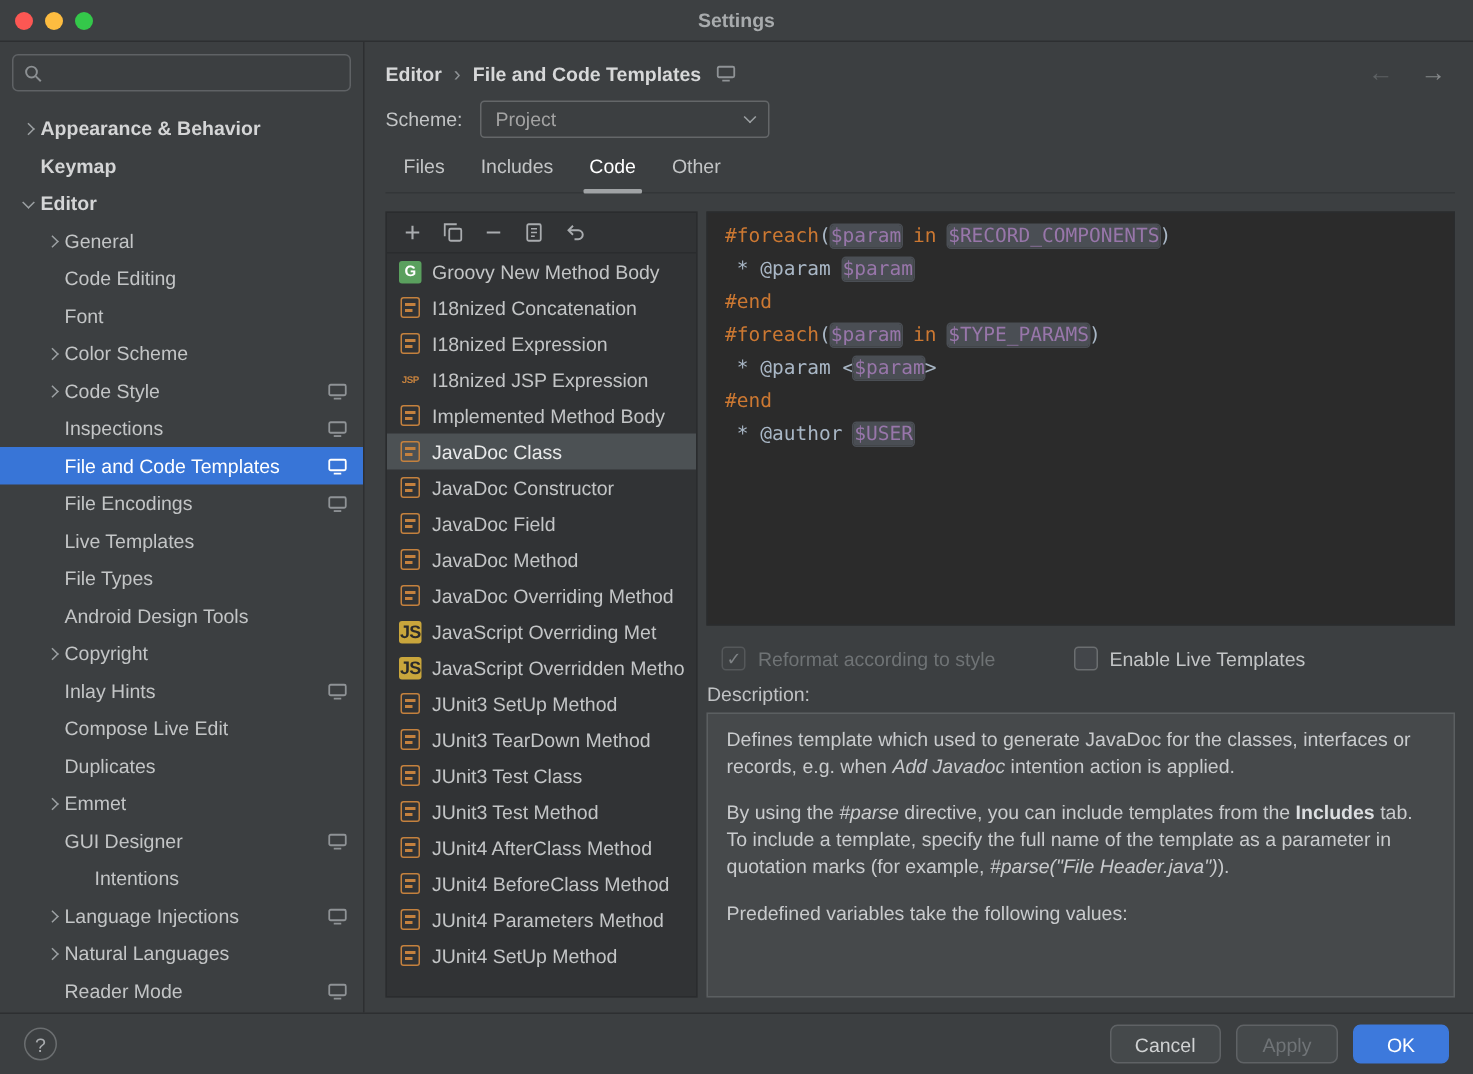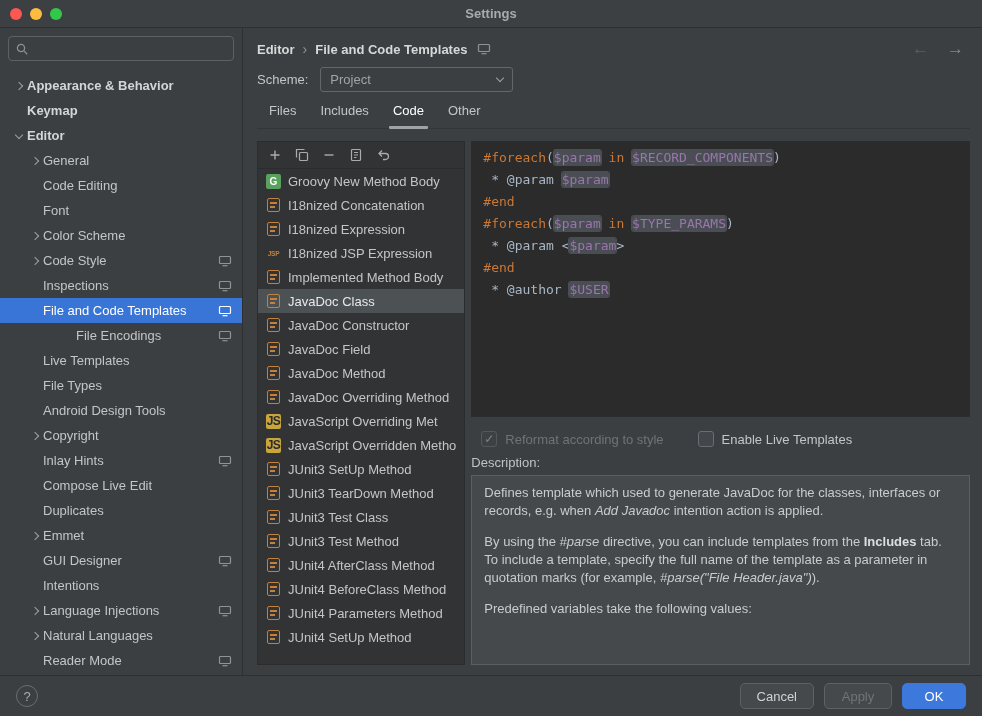--- a/index.html
+++ b/index.html
@@ -76,21 +76,21 @@
   .editor{flex:0 0 276px;background:#2B2B2B;border:1px solid #2A2C2E;font-family:"DejaVu Sans Mono",monospace;font-size:13px;line-height:22px;padding:5px 11px;overflow:hidden;cursor:text}
   .cline{height:22px;white-space:pre}
   .tk-d{color:#CC7832}
   .tk-p{color:#A9B7C6}
   .tk-t{color:#A9B7C6}
   .tk-v{color:#9876AA}
   .hl{background:#4A4E54;border-radius:2px;box-shadow:0 0 0 1px #4A4E54}
 
   .optrow{flex:0 0 34px;display:flex;align-items:center;padding:10px 4px 0 10px}
   .cb{display:flex;align-items:center;gap:8px;cursor:default}
-  .cb.second{margin-left:34px}
+  .cb.second{margin-left:52px}
   .cbbox{width:16px;height:16px;border-radius:3px;border:1px solid #6B6E70;background:#43464A;display:flex;align-items:center;justify-content:center;font-size:12px;color:#C9CBCD}
   .cbbox .mark{visibility:hidden;line-height:1}
   .cb.checked .mark{visibility:visible}
   .cb.disabled .cbbox{border-color:#55585A;background:#3E4143;color:#7F8386}
   .cb.disabled .cblabel{color:#6F7375}
   .cblabel{color:#C3C5C6}
 
   .desclabel{flex:0 0 24px;display:flex;align-items:flex-end;padding-bottom:5px;color:#C0C2C4}
   .descpanel{flex:1;background:#46494B;border:1px solid #5B5F61;padding:8px 12px;overflow:hidden;color:#C9CBCD;line-height:18px;min-height:0}
   .descpanel p{margin:0 0 13px}
@@ -192,21 +192,21 @@
           <div class="trow sel" style="padding-left: 26px;">
             <span class="chevslot"></span>
             <span class="tlabel">File and Code Templates</span>
             <span class="mon">
               <svg width="14" height="12" viewBox="0 0 14 12" fill="none">
                 <rect x="1.5" y="1.5" width="11" height="7" rx="1" stroke="currentColor" stroke-width="1.2"></rect>
                 <path d="M4.5 10.7h5" stroke="currentColor" stroke-width="1.2"></path>
               </svg>
             </span>
           </div>
-          <div class="trow" style="padding-left: 35px; gap: 24px;">
+          <div class="trow" style="padding-left: 26px;">
             <span class="chevslot"></span>
             <span class="tlabel">File Encodings</span>
             <span class="mon">
               <svg width="14" height="12" viewBox="0 0 14 12" fill="none">
                 <rect x="1.5" y="1.5" width="11" height="7" rx="1" stroke="currentColor" stroke-width="1.2"></rect>
                 <path d="M4.5 10.7h5" stroke="currentColor" stroke-width="1.2"></path>
               </svg>
             </span>
           </div>
           <div class="trow" style="padding-left: 26px;">
@@ -254,21 +254,21 @@
           <div class="trow" style="padding-left: 26px;">
             <span class="chevslot"></span>
             <span class="tlabel">GUI Designer</span>
             <span class="mon">
               <svg width="14" height="12" viewBox="0 0 14 12" fill="none">
                 <rect x="1.5" y="1.5" width="11" height="7" rx="1" stroke="currentColor" stroke-width="1.2"></rect>
                 <path d="M4.5 10.7h5" stroke="currentColor" stroke-width="1.2"></path>
               </svg>
             </span>
           </div>
-          <div class="trow" style="padding-left: 26px;">
+          <div class="trow" style="padding-left: 26px; margin-left: 20px;">
             <span class="chevslot"></span>
             <span class="tlabel">Intentions</span>
           </div>
           <div class="trow" style="padding-left: 26px;">
             <span class="chevslot">
               <span class="chev right"></span>
             </span>
             <span class="tlabel">Language Injections</span>
             <span class="mon">
               <svg width="14" height="12" viewBox="0 0 14 12" fill="none">

